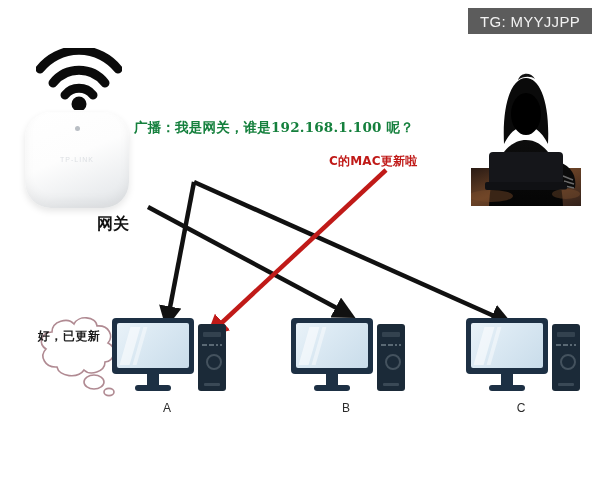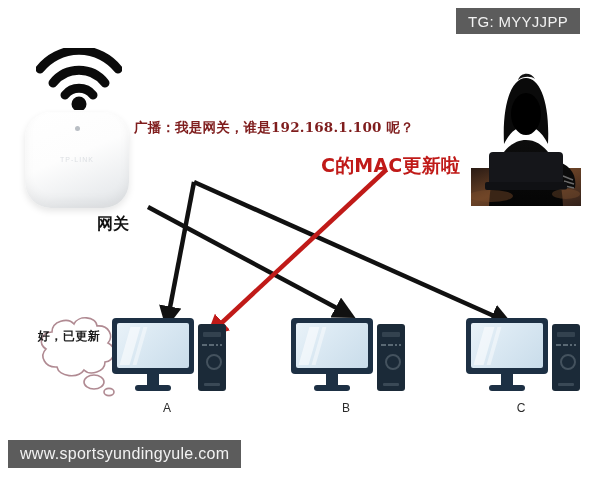--- a/index.html
+++ b/index.html
@@ -24,21 +24,21 @@
     background: #5c5c5c;
     color: #f2f2f2;
     font-size: 15px;
     letter-spacing: .3px;
     display: flex;
     align-items: center;
     justify-content: center;
     white-space: nowrap;
   }
   #tg-badge {
-    right: 20px;
+    right: 8px;
     top: 8px;
     height: 26px;
     padding: 0 12px;
     font-size: 15px;
   }
   #watermark {
     left: 8px;
     bottom: 12px;
     height: 28px;
     padding: 0 12px;
@@ -104,32 +104,32 @@
   }
 
   
   #broadcast-text {
     position: absolute;
     left: 134px;
     top: 119px;
     font-family: "DejaVu Serif", "Liberation Serif", serif;
     font-size: 13.5px;
     font-weight: 700;
-    color: #7f1d1d;
+    color: #15803d;
     white-space: nowrap;
     letter-spacing: .2px;
   }
 
   
   #mac-update-text {
     position: absolute;
-    left: 321px;
+    left: 329px;
     top: 153px;
     font-family: "DejaVu Sans", "Liberation Sans", sans-serif;
-    font-size: 19px;
+    font-size: 12px;
     font-weight: 700;
     color: #c01a18;
     white-space: nowrap;
     letter-spacing: .2px;
   }
 
   
   #arrows {
     position: absolute;
     left: 0; top: 0;
@@ -432,15 +432,14 @@
       <div class="dash d2"></div>
       <div class="dash d3"></div>
       <div class="dash d4"></div>
       <div class="power"></div>
       <div class="foot"></div>
     </div>
   </div>
   <div class="pc-label" style="left:506px">C</div>
 
   <div class="badge" id="tg-badge">TG: MYYJJPP</div>
-  <div class="badge" id="watermark">www.sportsyundingyule.com</div>
 
 </div>
 
 </body></html>

